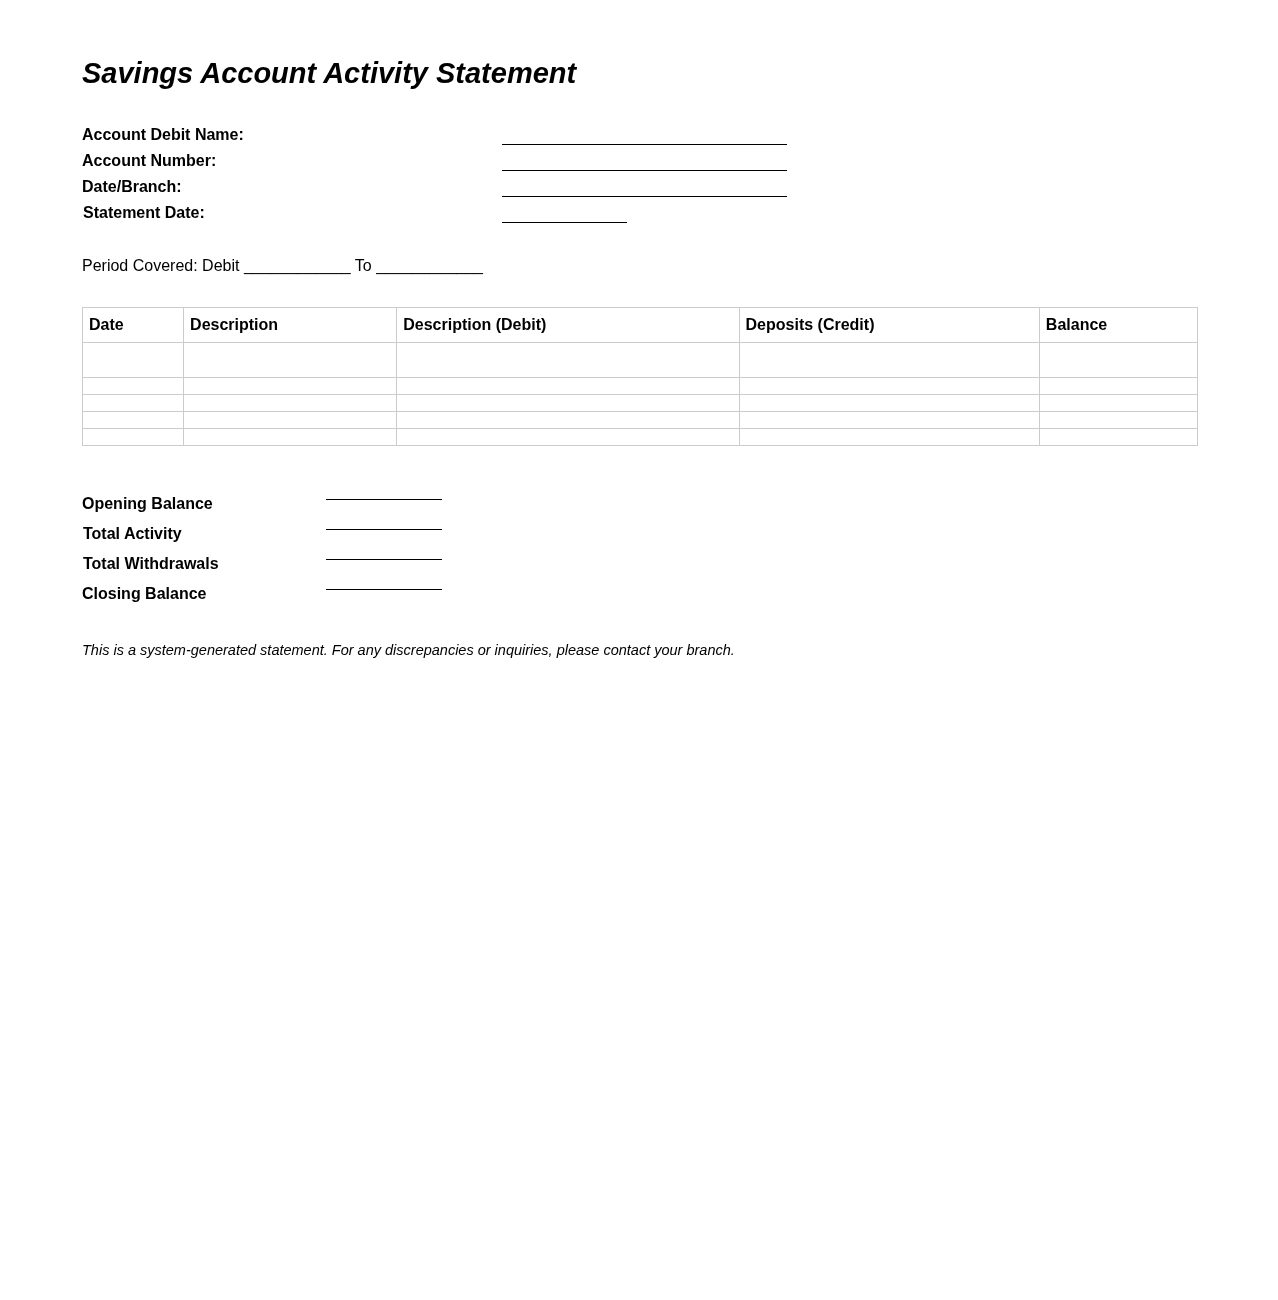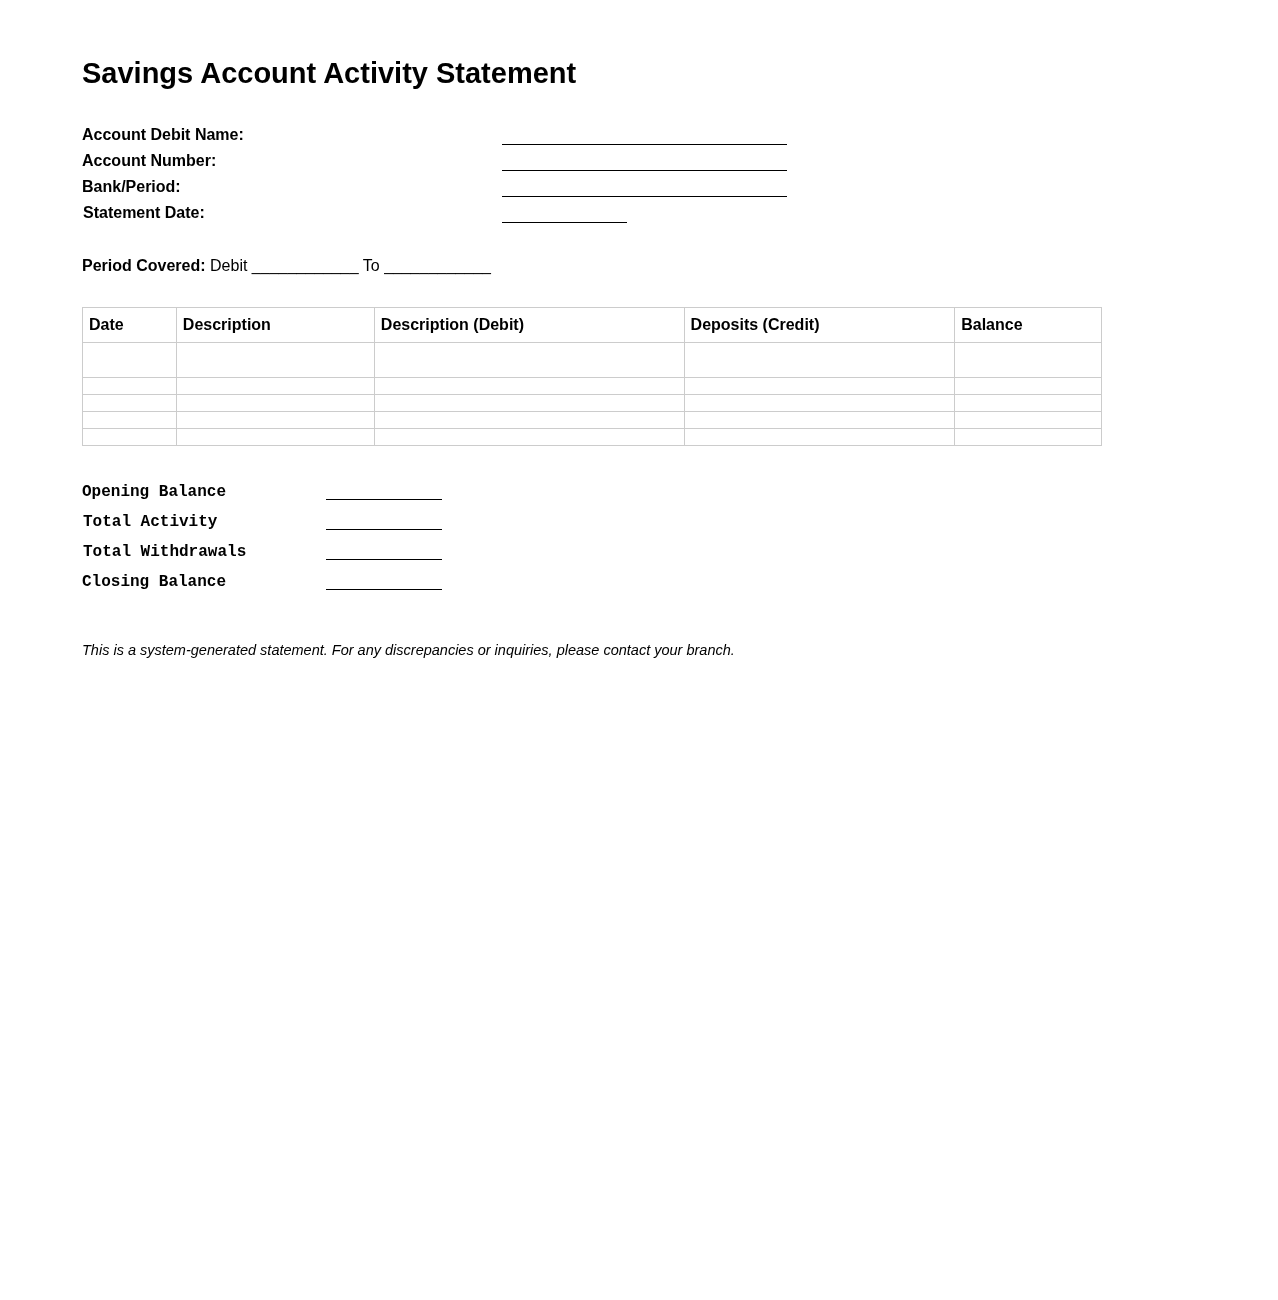--- a/index.html
+++ b/index.html
@@ -2,52 +2,52 @@
 <html><head>
 <meta charset="utf-8">
 <style>
   html, body { margin: 0; padding: 0; background: #ffffff; }
   body {
     width: 1278px; height: 1300px; position: relative;
     font-family: "Liberation Sans", sans-serif; color: #000;
   }
   .title {
     position: absolute; left: 82px; top: 55px; margin: 0;
-    font-size: 29px; font-weight: bold; line-height: 36px;
+    font-size: 29px; font-weight: bold; line-height: 36px; font-style: italic;
   }
   .info-row {
     position: absolute; left: 82px; height: 20px; width: 710px;
     font-size: 16px; font-weight: bold;
   }
   .info-row .label { position: absolute; left: 0; top: 0; line-height: 20px; }
   .info-row .line {
     position: absolute; left: 420px; top: 19px; height: 0;
     border-bottom: 1px solid #000;
   }
   .period {
     position: absolute; left: 82px; top: 256px; font-size: 16px; line-height: 20px;
     white-space: pre;
   }
-  .period b { font-weight: bold; margin-top: 36px; }
+  .period b { font-weight: normal; margin-top: 36px; }
   table.ledger {
     position: absolute; left: 82px; top: 307px;
-    border-collapse: collapse; width: 1020px;
+    border-collapse: collapse; width: 1116px;
     font-size: 16px;
   }
   table.ledger th, table.ledger td {
     border: 1px solid #cccccc; padding: 0 6px; text-align: left;
   }
   table.ledger th { height: 34px; font-weight: bold; vertical-align: middle; }
   table.ledger tr.tall td { height: 34px; }
   table.ledger tr.short td { height: 16px; }
   .summary-row {
     position: absolute; left: 82px; width: 370px; height: 20px;
     font-size: 16px; font-weight: bold;
   }
-  .summary-row .label { position: absolute; left: 0; top: 0; line-height: 20px; font-family: Liberation Mono, monospace; }
+  .summary-row .label { position: absolute; left: 0; top: 12px; line-height: 20px; }
   .summary-row .line {
     position: absolute; left: 244px; top: 17px; width: 116px; height: 0;
     border-bottom: 1px solid #000;
   }
   .footer {
     position: absolute; left: 82px; top: 641px; font-size: 14.5px; font-style: italic;
     line-height: 18px;
   }
 </style>
 </head>
@@ -57,21 +57,21 @@
 
 <div class="info-row" style="top:125px;">
   <span class="label">Account Debit Name:</span>
   <span class="line" style="width:285px;"></span>
 </div>
 <div class="info-row" style="top:151px;text-align:center;">
   <span class="label">Account Number:</span>
   <span class="line" style="width:285px;"></span>
 </div>
 <div class="info-row" style="top:177px;">
-  <span class="label">Bank/Period:</span>
+  <span class="label">Date/Branch:</span>
   <span class="line" style="width:285px;"></span>
 </div>
 <div class="info-row" style="top:203px;">
   <span class="label" style="left:1px;">Statement Date:</span>
   <span class="line" style="width:125px;"></span>
 </div>
 
 <div class="period"><b>Period Covered:</b> <span>Debit</span> <span>____________</span> <span>To</span> <span>____________</span></div>
 
 <table class="ledger">

